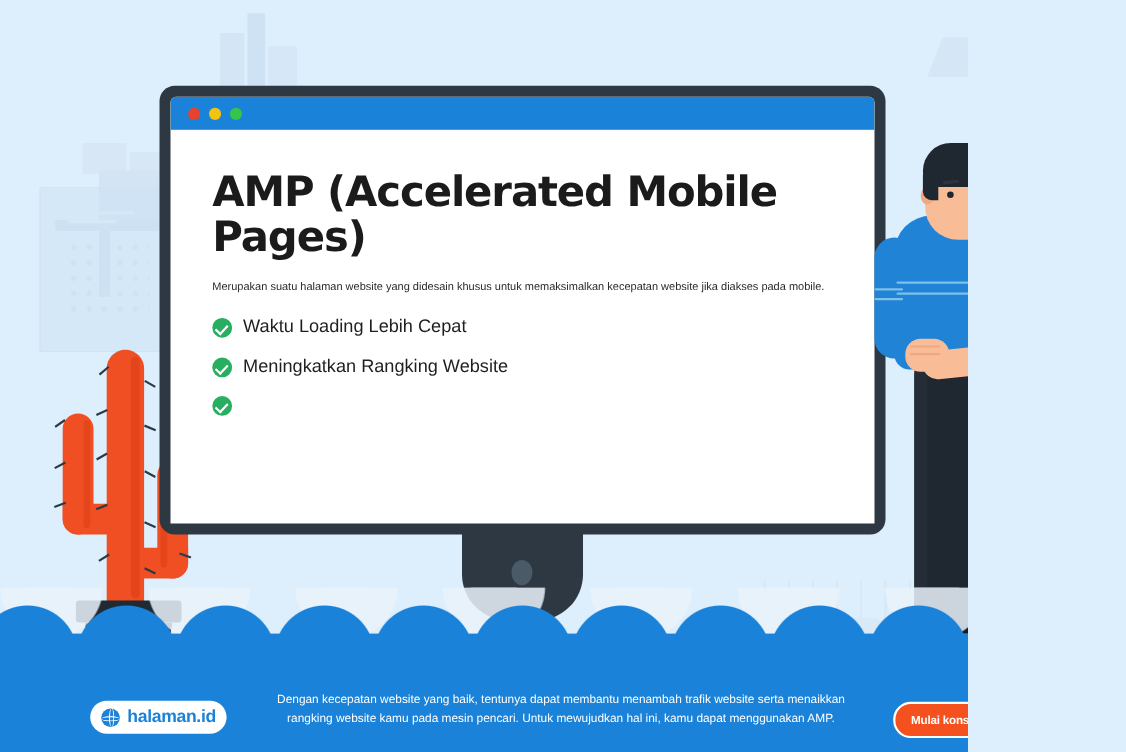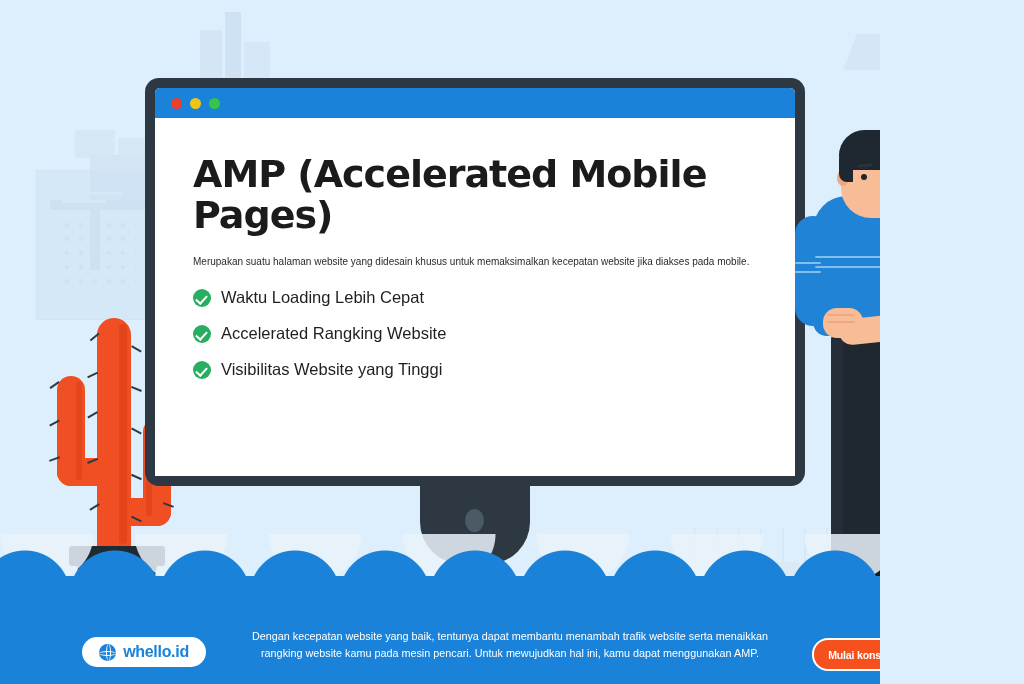--- a/index.html
+++ b/index.html
@@ -230,25 +230,24 @@
     <div class="page">
       <h1 class="title">AMP (Accelerated Mobile Pages)</h1>
       <p class="lede">Merupakan suatu halaman website yang didesain khusus untuk memaksimalkan kecepatan website jika diakses pada mobile.</p>
       <ul class="benefits">
         <li>
           <span class="check"></span>
           <span class="bitem">Waktu Loading Lebih Cepat</span>
         </li>
         <li>
           <span class="check"></span>
-          <span class="bitem">Accelerated Rangking Website</span>
+          <span class="bitem">Meningkatkan Rangking Website</span>
         </li>
         <li>
           <span class="check"></span>
-          <span class="bitem">Visibilitas Website yang Tinggi</span>
         </li>
       </ul>
     </div>
   </div>
 
   <div class="person">
     <div class="p-leg-l"></div>
     <div class="p-leg-r"></div>
     <div class="p-shoe"></div>
     <div class="p-shoe2"></div>
@@ -282,21 +281,21 @@
     <div class="p-hand-r"></div>
     <div class="laptop-base"></div>
   </div>
 
   <div class="wave-soft"></div>
   <div class="wave-band"></div>
   <div class="wave-top"></div>
 
   <div class="logo-pill">
     <span class="globe"></span>
-    <span class="logo-text">whello.id</span>
+    <span class="logo-text">halaman.id</span>
   </div>
 
   <div class="footer-text">Dengan kecepatan website yang baik, tentunya dapat membantu menambah trafik website serta menaikkan rangking website kamu pada mesin pencari. Untuk mewujudkan hal ini, kamu dapat menggunakan AMP.</div>
 
   <div class="cta">
     <span class="cta-label">Mulai konsultasi!</span>
     <span class="cup">
       <span class="cup-steam"></span>
       <span class="cup-steam2"></span>
       <span class="cup-body"></span>

